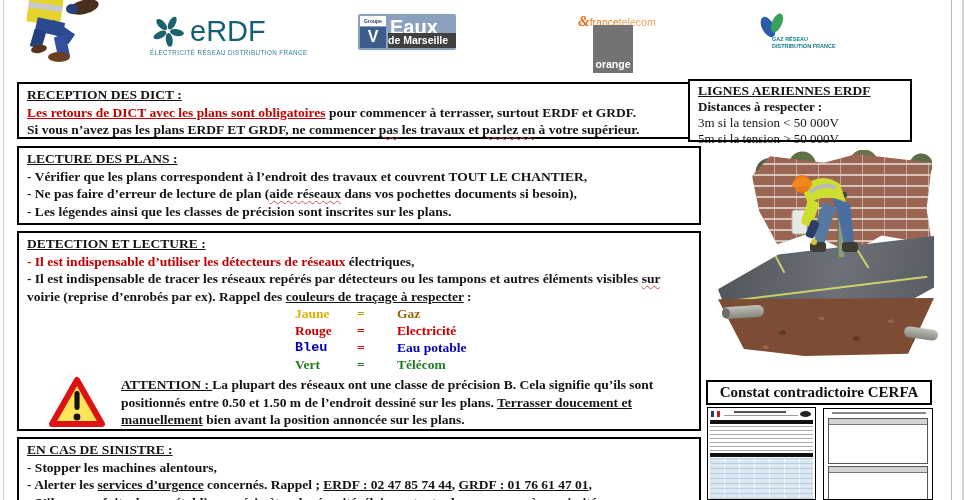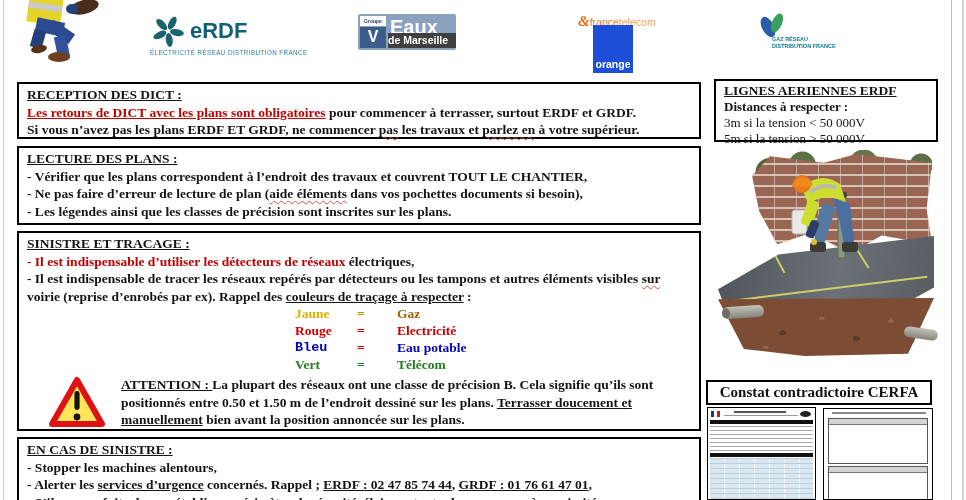--- a/index.html
+++ b/index.html
@@ -10,36 +10,36 @@
   .edge{position:absolute;top:0;height:500px;width:1px;background:#c7cfd8;}
   #edge-l{left:3px;}
   #edge-r1{left:951px;background:#b4bcc5;}
   #edge-r2{left:962px;width:2px;background:#ccd4dc;}
 
   
   .logo{position:absolute;font-family:"Liberation Sans","DejaVu Sans",sans-serif;}
   #mascot{left:12px;top:0;width:92px;height:62px;}
   #logo-erdf{left:150px;top:14px;width:150px;height:46px;}
   #erdf-row{display:flex;align-items:center;gap:4px;}
-  #erdf-name{font-size:22px;font-weight:bold;color:#145f74;letter-spacing:0;}
+  #erdf-name{font-size:29px;font-weight:normal;color:#145f74;letter-spacing:0;}
   #erdf-tagline{font-size:6.3px;color:#2d7f95;letter-spacing:.4px;margin-top:1px;white-space:nowrap;}
   #logo-eaux{left:358px;top:14px;width:98px;height:36px;background:#8aa2bf;border-radius:2px;overflow:hidden;}
   #eaux-group{position:absolute;left:2px;top:2px;width:26px;height:10px;background:#fff;color:#23406e;
      font-size:5px;font-weight:bold;text-align:center;line-height:10px;}
   #eaux-v{position:absolute;left:2px;top:13px;width:26px;height:21px;background:#3c5d8c;color:#fff;
      font-size:16px;font-weight:bold;text-align:center;line-height:20px;}
   #eaux-line1{position:absolute;left:32px;top:2px;color:#fff;font-size:20px;font-weight:bold;}
   #eaux-line2{position:absolute;left:30px;top:19px;width:68px;height:15px;background:#404040;color:#fff;
      font-size:10.5px;font-weight:bold;line-height:15px;padding-left:0;}
   #logo-orange{left:578px;top:12px;width:75px;height:62px;}
   #ft-line{white-space:nowrap;}
   #ft-amp{color:#e86a10;font:italic bold 15px "Liberation Serif",serif;}
   #ft-name1{color:#e87a20;font-size:10.5px;}
   #ft-name2{color:#f0a055;font-size:10.5px;}
-  #orange-square{position:absolute;left:15px;top:13px;width:40px;height:48px;background:#1d4ed8;}
+  #orange-square{position:absolute;left:15px;top:13px;width:40px;height:48px;background:#737373;}
   #orange-word{position:absolute;left:0;bottom:3px;width:100%;text-align:center;color:#fff;
      font-size:10.5px;font-weight:bold;}
   #logo-grdf{left:758px;top:12px;width:110px;height:52px;}
   #grdf-name{font-size:19px;font-weight:bold;color:#0b7b8c;margin-left:14px;margin-top:-4px;}
   #grdf-tag{font-size:5.5px;color:#0b7b8c;font-weight:bold;margin-left:14px;line-height:6.5px;}
 
   
   .panel{
     position:absolute;border:2px solid #000;background:#fff;box-sizing:border-box;
     padding:2px 8px 3px 8px;color:#141414;font-weight:bold;font-size:13.5px;line-height:17.5px;
@@ -61,21 +61,21 @@
   .ct-row{display:flex;}
   .ct-label{width:62px;}
   .ct-eq{width:40px;}
 
   
   #attention-row{display:flex;gap:16px;margin-top:3px;padding-left:22px;align-items:flex-start;}
   #warning-triangle{flex:0 0 56px;}
   #attention-text{width:566px;line-height:17.5px;}
 
   
-  #p-aerial{left:714px;top:79px;width:224px;height:63px;padding:2px 8px;line-height:16px;}
+  #p-aerial{left:688px;top:79px;width:224px;height:63px;padding:2px 8px;line-height:16px;}
   #aerial-title{font-size:13.5px;}
   #aerial-sub{font-size:13px;}
   .aerial-rule{font-weight:normal;font-size:13px;}
 
   
   #photo{position:absolute;left:714px;top:150px;width:224px;height:206px;overflow:hidden;}
   #wall{position:absolute;left:38px;top:4px;width:180px;height:110px;background-color:#9b6553;
     background-image:
       repeating-linear-gradient(0deg, rgba(226,211,200,.85) 0 1.5px, transparent 1.5px 11px),
       repeating-linear-gradient(90deg, rgba(226,211,200,.6) 0 1.5px, transparent 1.5px 22px);
@@ -209,26 +209,26 @@
 
   <div class="panel" id="p-reception">
     <div class="panel-title">RECEPTION DES DICT :</div>
     <div><span class="seg-redu">Les retours de DICT avec les plans sont obligatoires</span><span class="seg-b"> pour commencer à terrasser, surtout ERDF et GRDF.</span></div>
     <div><span class="seg-b">Si vous n’avez pas les plans ERDF ET GRDF, ne commencer </span><span class="seg-wavy">pas</span><span class="seg-b"> les travaux et </span><span class="seg-wavy">parlez en</span><span class="seg-b"> à votre supérieur.</span></div>
   </div>
 
   <div class="panel" id="p-lecture">
     <div class="panel-title">LECTURE DES PLANS :</div>
     <div><span class="seg-b">- Vérifier que les plans correspondent à l’endroit des travaux et couvrent TOUT LE CHANTIER,</span></div>
-    <div><span class="seg-b">- Ne pas faire d’erreur de lecture de plan (</span><span class="seg-wavy">aide éléments</span><span class="seg-b"> dans vos pochettes documents si besoin),</span></div>
+    <div><span class="seg-b">- Ne pas faire d’erreur de lecture de plan (</span><span class="seg-wavy">aide réseaux</span><span class="seg-b"> dans vos pochettes documents si besoin),</span></div>
     <div><span class="seg-b">- Les légendes ainsi que les classes de précision sont inscrites sur les plans.</span></div>
   </div>
 
   <div class="panel" id="p-detection">
-    <div class="panel-title">SINISTRE ET TRACAGE :</div>
+    <div class="panel-title">DETECTION ET LECTURE :</div>
     <div><span class="seg-red">- Il est indispensable d’utiliser les détecteurs de réseaux</span><span class="seg-b"> électriques,</span></div>
     <div><span class="seg-b">- Il est indispensable de tracer les réseaux repérés par détecteurs ou les tampons et autres éléments visibles </span><span class="seg-wavy">sur</span><span class="seg-b"> voirie (reprise d’enrobés par ex). Rappel des </span><span class="seg-u">couleurs de traçage à respecter</span><span class="seg-b"> :</span></div>
     <div id="color-table">
         <div class="ct-row">
           <span class="ct-label" style="color: rgb(224, 174, 0);">Jaune</span>
           <span class="ct-eq" style="color: rgb(184, 148, 0);">=</span>
           <span class="ct-value" style="color: #a16207;">Gaz</span>
         </div>
         <div class="ct-row">
           <span class="ct-label" style="color: rgb(204, 0, 0);">Rouge</span>

